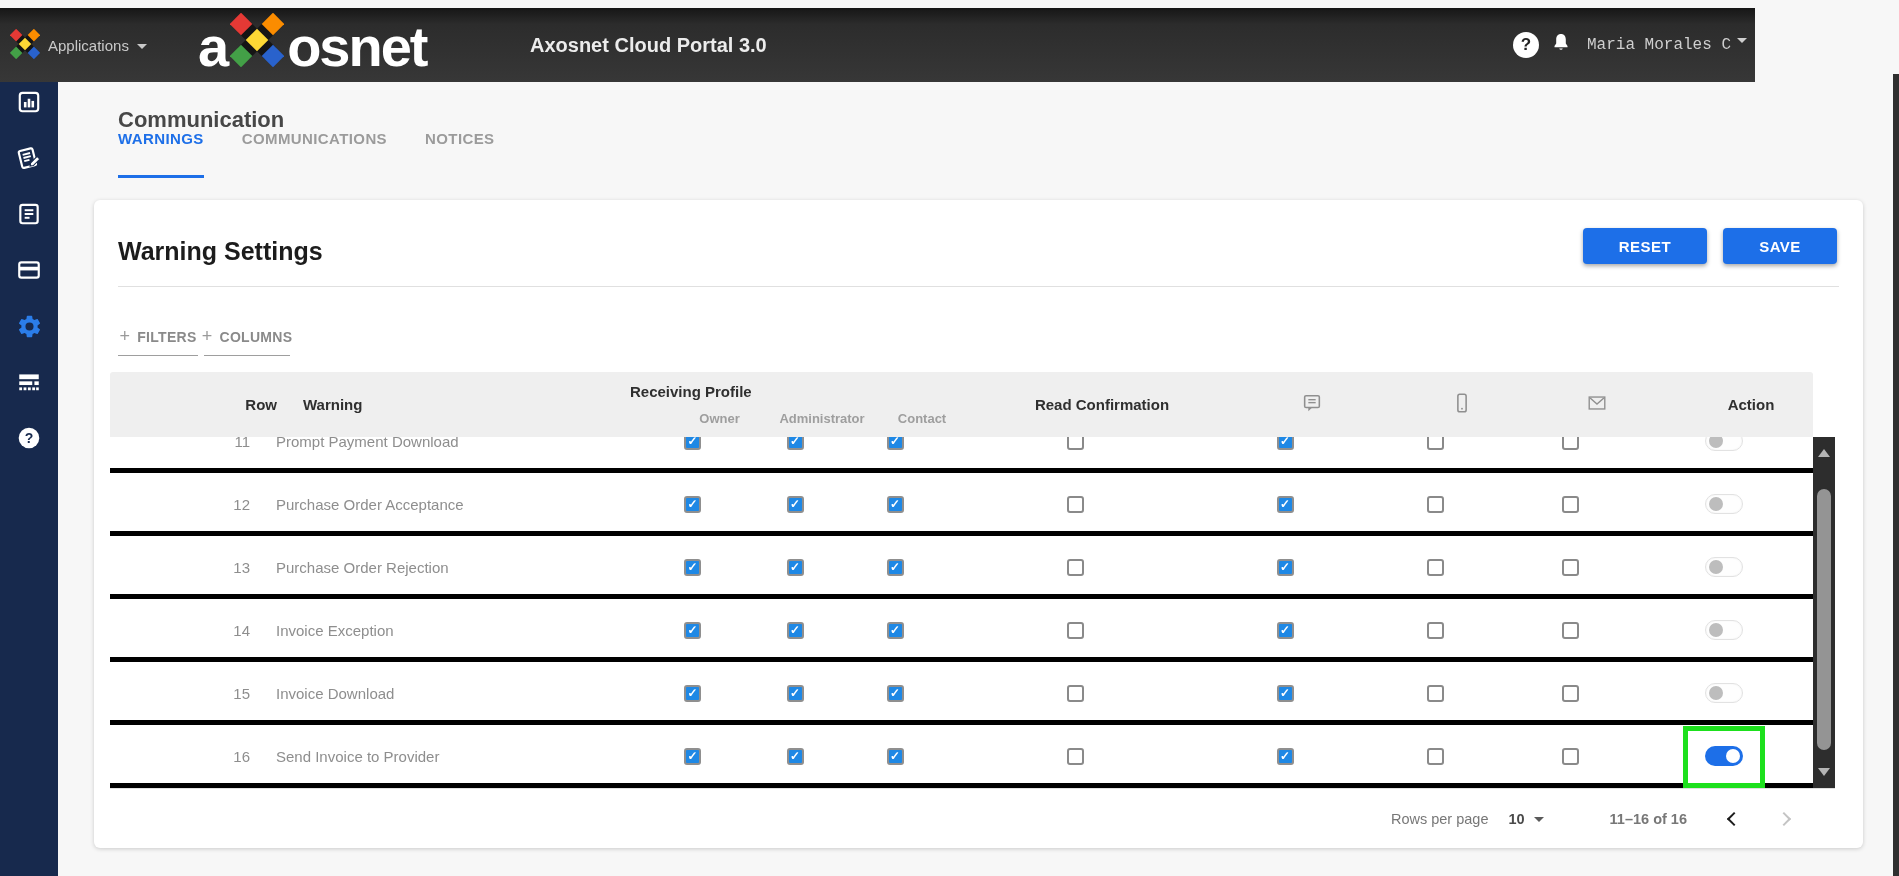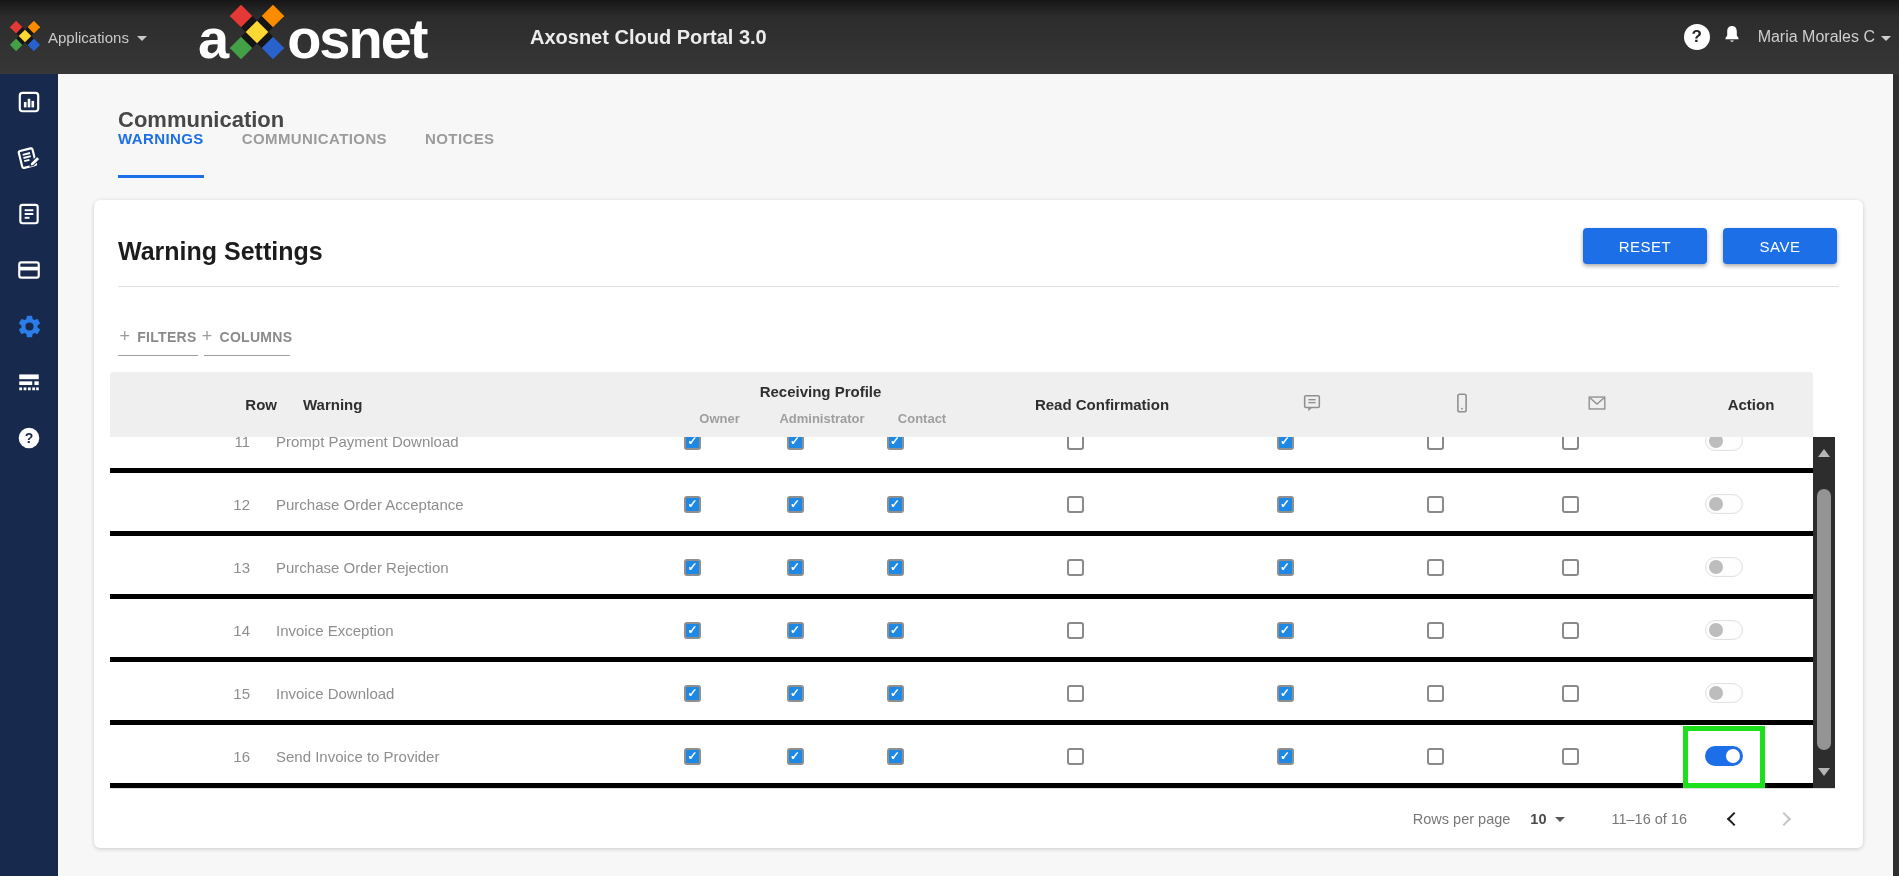--- a/index.html
+++ b/index.html
@@ -5,67 +5,67 @@
   * { box-sizing: border-box; }
   html,body { margin:0; padding:0; }
   body {
     width:1899px; height:876px; position:relative; overflow:hidden;
     background:#f7f7f7;
     font-family:"Liberation Sans", sans-serif;
   }
 
   
   .topbar{
-    position:absolute; left:0; top:0; width:1899px; height:74px;
+    position:absolute; left:0; top:8px; width:1755px; height:74px;
     background:linear-gradient(180deg,#161616 0%,#2c2c2c 22%,#373737 100%);
     z-index:6;
   }
   .launcher{ position:absolute; left:10px; top:0; height:74px; display:flex; align-items:center; gap:8px; color:#c9c9c9; font-size:15px; cursor:pointer;}
   .caret{ display:inline-block; width:0; height:0; border-left:5px solid transparent; border-right:5px solid transparent; border-top:5px solid currentColor; margin-top:2px;}
   .brand{ position:absolute; left:198px; top:2px; height:72px; display:flex; align-items:center; color:#fff; font-weight:bold; font-size:56px; letter-spacing:-2px;}
   .brand .logo-x{ margin:0 3px; }
   .portal-title{ position:absolute; left:530px; top:0; height:74px; display:flex; align-items:center; color:#ececec; font-size:20px; font-weight:bold;}
   .top-right{ position:absolute; right:8px; top:0; height:74px; display:flex; align-items:center; gap:10px; color:#cfcfcf;}
   .help-bubble{ width:26px; height:26px; border-radius:50%; background:#fff; color:#222; font-weight:bold; font-size:17px; display:flex; align-items:center; justify-content:center; cursor:pointer;}
-  .username{ font-size:16px; color:#cfcfcf; margin-left:4px; cursor:pointer; display:flex; align-items:center; gap:6px;}
+  .username{ font-size:16px; color:#cfcfcf; margin-left:4px; cursor:pointer; display:flex; gap:6px;font-family:Liberation Mono, monospace;}
 
   
   .sidebar{ position:absolute; left:0; top:74px; width:58px; height:802px; background:var(--sidebar-navy,#17294d); z-index:5; display:flex; flex-direction:column; padding-top:2px;}
   .side-item{ height:56px; display:flex; align-items:center; justify-content:center; cursor:pointer;}
 
   
   .edge-scroll{ position:absolute; left:1893px; top:74px; width:6px; height:802px; background:#2f2f2f; z-index:5;}
 
   
   .page-title{ position:absolute; left:118px; top:92px; font-size:22px; font-weight:bold; color:#474747;}
   .tabs{ position:absolute; left:118px; top:130px; display:flex; gap:38px;}
   .tab{ font-size:15px; font-weight:bold; letter-spacing:.4px; color:#9b9b9b; padding-bottom:28px; cursor:pointer;}
   .tab.active{ color:var(--accent,#1d6fe8); border-bottom:3px solid var(--accent,#1d6fe8);}
 
   
   .card{ position:absolute; left:94px; top:200px; width:1769px; height:648px; background:#fff; border-radius:6px; box-shadow:0 1px 4px rgba(0,0,0,.18);}
   .card-title{ position:absolute; left:24px; top:16px; font-size:25px; font-weight:bold; color:#1c1c1c;}
-  .btn{ position:absolute; top:28px; height:36px; background:var(--accent,#1d6fe8); color:#fff; font-weight:normal; font-size:15px; letter-spacing:.5px; border:none; border-radius:4px; box-shadow:0 2px 4px rgba(0,0,0,.35); cursor:pointer; font-family:inherit;}
+  .btn{ position:absolute; top:28px; height:36px; background:var(--accent,#1d6fe8); color:#fff; font-weight:bold; font-size:15px; letter-spacing:.5px; border:none; border-radius:4px; box-shadow:0 2px 4px rgba(0,0,0,.35); cursor:pointer; font-family:inherit;}
   .btn-reset{ left:1489px; width:124px;}
   .btn-save{ left:1629px; width:114px;}
   .head-divider{ position:absolute; left:24px; top:86px; width:1721px; height:1px; background:#e0e0e0;}
 
   .tool{ position:absolute; top:118px; height:38px; display:flex; align-items:center; justify-content:center; gap:7px; border-bottom:1px solid #9e9e9e; color:#8a8a8a; font-size:14px; font-weight:bold; letter-spacing:.3px; cursor:pointer;}
   .tool .plus{ font-weight:normal; font-size:18px; color:#9a9a9a;}
   .tool-filters{ left:24px; width:80px;}
   .tool-columns{ left:110px; width:86px;}
 
   
   .tgrid{ display:grid; grid-template-columns:150px 380px 105px 100px 100px 260px 160px 140px 130px 178px;}
   .thead{ position:absolute; left:16px; top:172px; width:1703px; height:65px; background:#efefef; border-radius:3px 3px 0 0;padding-left:27px;}
   .th{ display:flex; align-items:center; justify-content:center; font-weight:bold; font-size:15px; color:#2f2f2f;}
   .th-row{ justify-content:flex-end; padding-right:10px;}
   .th-warning{ justify-content:flex-start; padding-left:16px;}
   .th-sub{ align-items:flex-end; padding-bottom:11px; color:#9e9e9e; font-size:13px;}
-  .th-group{ position:absolute; left:558px; top:11px; width:305px; text-align:center; font-weight:bold; font-size:15px; color:#2f2f2f;}
+  .th-group{ position:absolute; left:520px; top:11px; width:305px; text-align:left; font-weight:bold; font-size:15px; color:#2f2f2f;}
 
   .tbody{ position:absolute; left:16px; top:237px; width:1703px; height:351px; overflow:hidden;}
   .trow{ height:63px; border-bottom:5px solid #000000; overflow:hidden;}
   .trow.clipped{ height:36px;}
   .row-inner{ height:62px; align-items:center;}
   .clipped .row-inner{ margin-top:-27px;}
   .td{ font-size:15px; color:#8e8e8e;}
   .td-row{ text-align:right; padding-right:10px;}
   .td-warning{ padding-left:16px;}
   .td-c{ display:flex; align-items:center; justify-content:center;}
@@ -87,21 +87,21 @@
   .sb-down{ bottom:2px;}
   .tri-up{ width:0; height:0; border-left:6px solid transparent; border-right:6px solid transparent; border-bottom:8px solid #b5b5b5;}
   .tri-down{ width:0; height:0; border-left:6px solid transparent; border-right:6px solid transparent; border-top:8px solid #b5b5b5;}
   .sb-thumb{ position:absolute; left:4px; top:52px; width:14px; height:261px; border-radius:7px; background:#949494; cursor:grab;}
 
   
   .pagination{ position:absolute; left:16px; top:588px; width:1725px; height:60px; border-top:1px solid #e0e0e0; display:flex; align-items:center; justify-content:flex-end; padding-right:46px; color:#757575; font-size:14.5px;}
   .pg-label{ font-weight:normal; color:#777;}
   .pg-size{ margin-left:20px; display:flex; align-items:center; gap:9px; color:#4a4a4a; font-weight:bold; cursor:pointer;}
   .pg-size .caret{ color:#5a5a5a;}
-  .pg-range{ margin-left:46px; font-weight:normal; color:#777;}
+  .pg-range{ margin-left:66px; font-weight:bold; color:#777;}
   .chev{ display:inline-block; width:10px; height:10px; border-right:2.4px solid; border-bottom:2.4px solid; cursor:pointer;}
   .chev-left{ margin-left:42px; color:#1c1c1c; transform:rotate(135deg);}
   .chev-right{ margin-left:40px; color:#c4c4c4; transform:rotate(-45deg);}
 
   
   .green-frame{ position:absolute; left:1683px; top:726px; width:82px; height:62px; border:5px solid var(--highlight-green,#1de01d); z-index:20; pointer-events:none;}
 </style>
 </head>
 <body>
 

